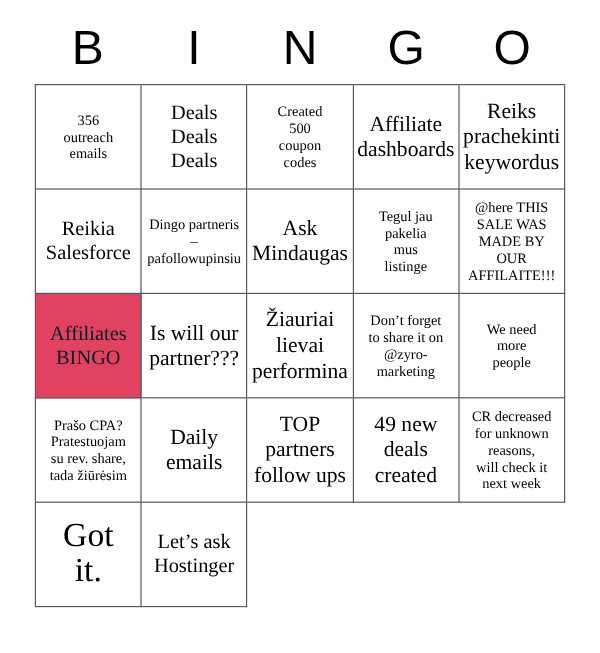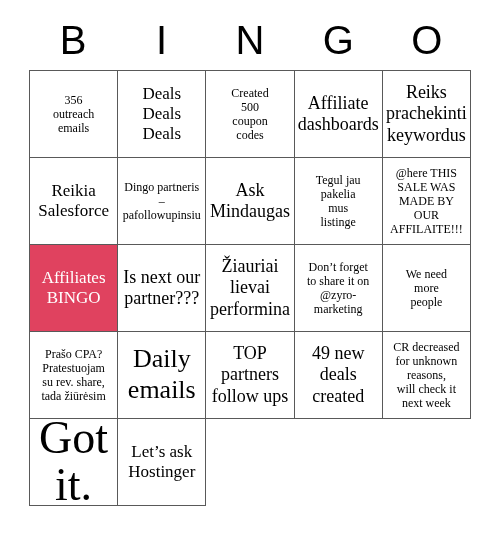--- a/index.html
+++ b/index.html
@@ -65,29 +65,29 @@
     width: 100%;
     line-height: 1.18;
     white-space: pre-line;
   }
 
   
   .fs-xs  .cell-text { font-size: 12px; }
   .fs-sm  .cell-text { font-size: 12px; }
   .fs-md  .cell-text { font-size: 18px; }
   .fs-lg  .cell-text { font-size: 17px; }
-  .fs-xxl .cell-text { font-size: 26px; }
-  .fs-huge .cell-text { font-size: 46px; line-height: 1.02; }
+  .fs-xxl .cell-text { font-size: 18px; }
+  .fs-huge .cell-text { font-size: 28px; line-height: 1.02; }
 
   
   .cell.highlight {
     background: #e0425f;
   }
   .cell.highlight .cell-text {
-    color: #ffffff;
+    color: #0f172a;
   }
 </style>
 </head>
 <body>
 
 <div class="bingo-card">
 
   <div class="header-row">
     <div class="header-cell">B</div>
     <div class="header-cell">I</div>
@@ -148,21 +148,21 @@
         <span class="cell-text">@here THIS
 SALE WAS
 MADE BY OUR
 AFFILAITE!!!</span>
       </div>
     <div class="cell fs-lg highlight">
         <span class="cell-text">Affiliates
 BINGO</span>
       </div>
     <div class="cell fs-md">
-        <span class="cell-text">Is next our
+        <span class="cell-text">Is will our
 partner???</span>
       </div>
     <div class="cell fs-md">
         <span class="cell-text">Žiauriai
 lievai
 performina</span>
       </div>
 
     <div class="cell fs-sm">
         <span class="cell-text">Don’t forget

